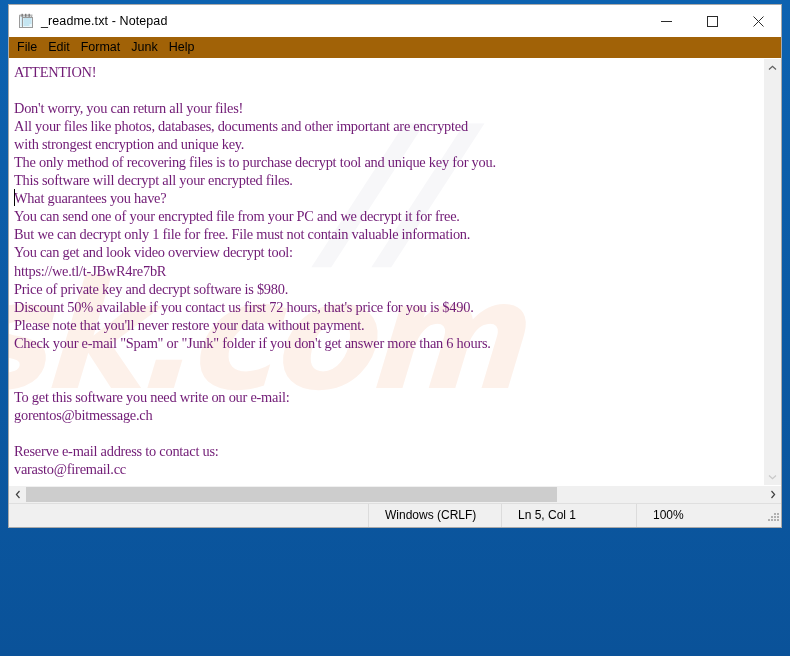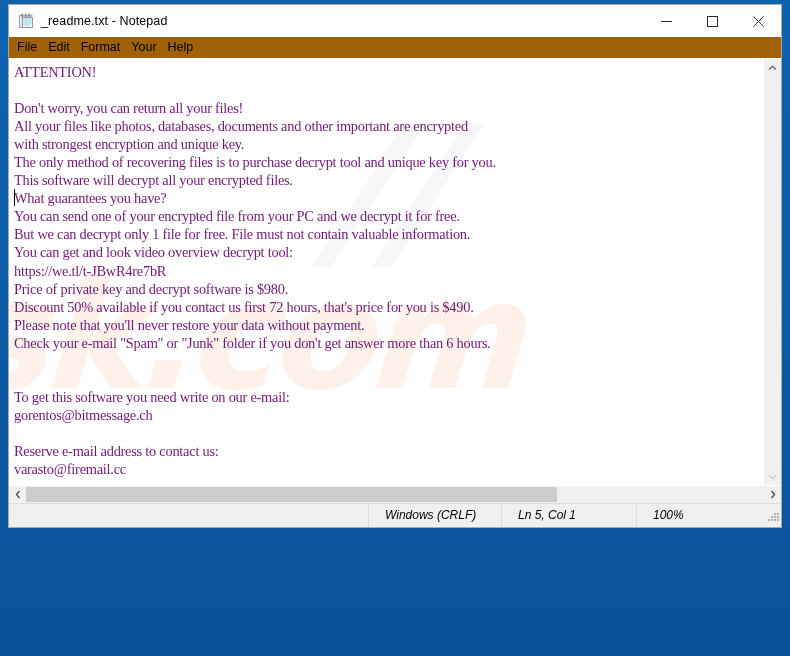--- a/index.html
+++ b/index.html
@@ -216,21 +216,20 @@
 
   
   #status-bar {
     height: 23px;
     min-height: 23px;
     background: #f0f0f0;
     display: flex;
     align-items: flex-start;
     border-top: 1px solid #dfdfdf;
     position: relative;
-    font-style: italic;
   }
   #status-spacer { flex: 1; }
   .status-cell {
     font-size: 12px;
     color: #000;
     height: 23px;
     line-height: 23px;
     border-left: 1px solid #dcdcdc;
     padding-left: 16px;
     white-space: nowrap;
@@ -293,21 +292,21 @@
             <line x1="10.5" y1="0.5" x2="0.5" y2="10.5" stroke="#2b2b2b" stroke-width="1"></line>
           </svg>
         </div>
       </div>
     </div>
 
     <div id="menu-bar">
       <span class="menu-item">File</span>
       <span class="menu-item">Edit</span>
       <span class="menu-item">Format</span>
-      <span class="menu-item">Your</span>
+      <span class="menu-item">Junk</span>
       <span class="menu-item">Help</span>
     </div>
 
     <div id="editor-region">
 
       <div id="editor-row">
 
         <div id="text-area">
           <div id="watermark">
             <div class="wm-text2">//</div>

